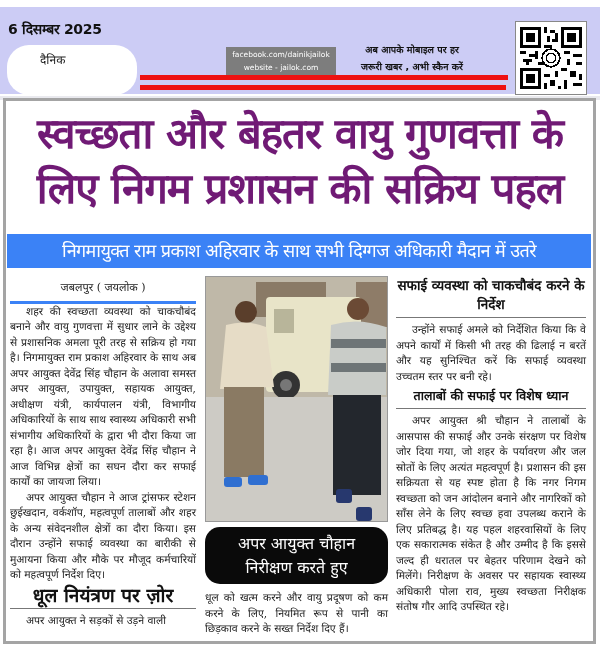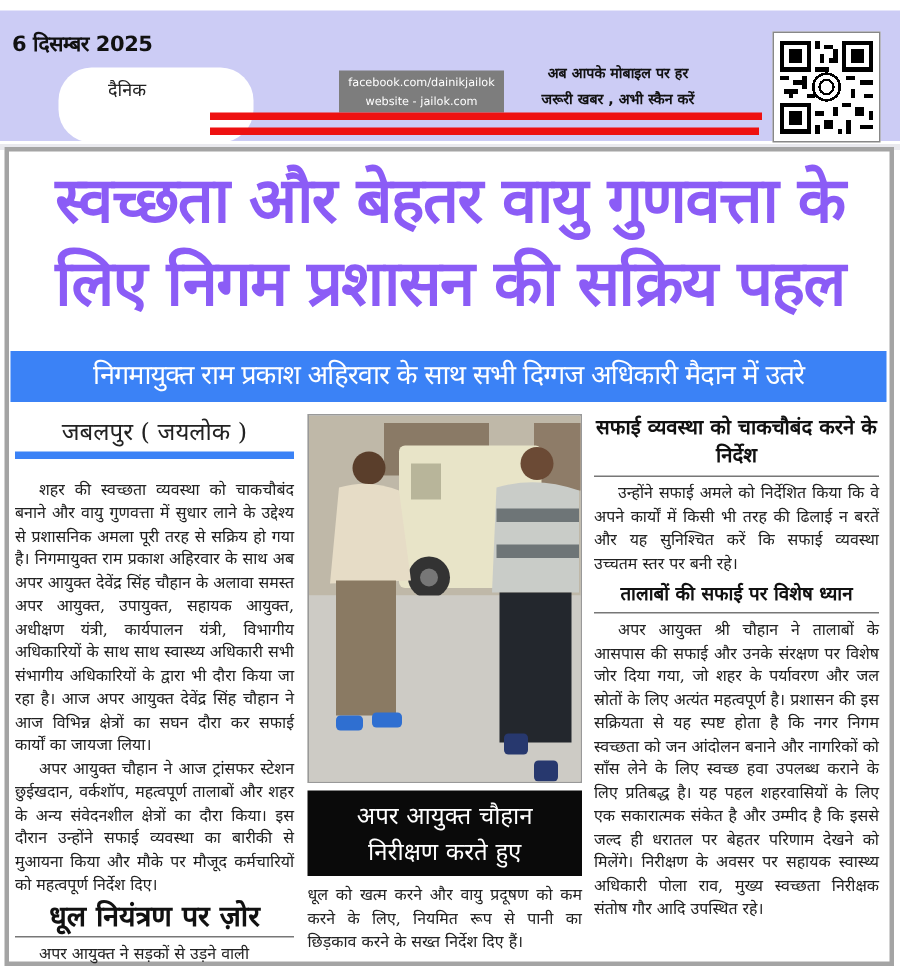--- a/index.html
+++ b/index.html
@@ -2,51 +2,51 @@
 <html><head>
 <meta charset="utf-8">
 <style>
   * { box-sizing: border-box; margin: 0; padding: 0; }
   html, body { width: 600px; height: 651px; background: #ffffff; overflow: hidden; }
   body { font-family: "DejaVu Serif", serif; color: #1a1a1a; position: relative; }
 
   
   .masthead { position: absolute; left: 0; top: 7px; width: 600px; height: 87px; background: #ccccf5; }
   .date { position: absolute; left: 8px; top: 12px; font-family: "DejaVu Sans", sans-serif; font-weight: bold; font-size: 14px; color: #111; letter-spacing: -0.3px; }
-  .logo-pill { position: absolute; left: 7px; top: 38px; width: 130px; height: 50px; background: #ffffff; border-radius: 22px; margin-left: 32px; }
+  .logo-pill { position: absolute; left: 7px; top: 38px; width: 130px; height: 50px; background: #ffffff; border-radius: 22px; }
   .logo-small { position: absolute; left: 33px; top: 6px; font-family: "DejaVu Sans", sans-serif; font-size: 12px; color: #222; }
   .logo-big { position: absolute; left: 8px; top: 20px; font-family: "DejaVu Sans", sans-serif; font-weight: bold; font-size: 22px; color: #e6141b; letter-spacing: -0.5px; white-space: nowrap; }
   .globe { display: inline-block; width: 12px; height: 12px; border-radius: 50%; background: radial-gradient(circle at 35% 35%, #bbb, #444); vertical-align: middle; margin: 0 3px 3px 3px; }
   .social-box { position: absolute; left: 226px; top: 40px; width: 110px; height: 28px; background: #7d7d7d; color: #fff; font-family: "DejaVu Sans", sans-serif; font-size: 7.5px; text-align: center; line-height: 13px; padding-top: 1px; }
   .promo { position: absolute; left: 352px; top: 34px; font-family: "DejaVu Sans", sans-serif; font-weight: bold; font-size: 9.5px; line-height: 17px; color: #111; text-align: center; width: 120px; }
   .red-line { position: absolute; left: 140px; height: 5px; background: #ee1111; }
   .red-line.l1 { top: 75px; width: 368px; }
   .red-line.l2 { top: 85px; width: 366px; }
   .qr { position: absolute; left: 515px; top: 14px; width: 72px; height: 74px; background: #fff; border: 1px solid #888; padding: 4px; }
   .qr svg { width: 100%; height: 100%; display: block; }
 
   
   .frame { position: absolute; left: 3px; top: 98px; width: 593px; height: 546px; border: 3px solid #a4a4a4; border-top-width: 3px; background: #fff; }
   .frame-shadow { position: absolute; left: 0px; top: 96px; width: 600px; height: 4px; background: #e9e9ee; }
 
-  .headline { position: absolute; left: 6px; top: 106px; width: 588px; text-align: center; font-family: "DejaVu Sans", sans-serif; font-weight: bold; font-size: 42px; line-height: 55px; color: #8b5cf6; letter-spacing: -1px; }
+  .headline { position: absolute; left: 6px; top: 106px; width: 588px; text-align: center; font-family: "DejaVu Sans", sans-serif; font-weight: bold; font-size: 42px; line-height: 55px; color: #701a75; letter-spacing: -1px; }
   .subhead-bar { position: absolute; left: 7px; top: 234px; width: 584px; height: 34px; background: #3b82f6; color: #fff; font-family: "DejaVu Sans", sans-serif; font-size: 18px; line-height: 34px; text-align: center; letter-spacing: -0.6px; white-space: nowrap; }
 
   .col { position: absolute; font-size: 10.6px; line-height: 15.5px; color: #222; text-align: justify; }
   .col p { text-indent: 16px; }
   .col-left { left: 10px; top: 274px; width: 186px; }
   .col-mid { left: 205px; top: 276px; width: 183px; }
   .col-right { left: 396px; top: 274px; width: 190px; }
 
-  .dateline { text-align: center; font-size: 16px; padding: 6px 0 5px 0; border-bottom: 5px solid #3b82f6; margin-bottom: 14px; }
+  .dateline { text-align: center; font-size: 11px; padding: 6px 0 5px 0; border-bottom: 3px solid #3b82f6; margin-bottom: 0; }
   .subhead { text-align: center; font-weight: bold; font-size: 13.5px; line-height: 19px; color: #111; border-bottom: 1px solid #777; padding-bottom: 3px; margin: 2px 0 4px 0; }
   .subhead.sh2 { font-size: 12.5px; }
 
   .photo { position: relative; width: 183px; height: 246px; border: 1px solid #999; overflow: hidden; background: #d8d6d0; }
-  .caption { width: 183px; height: 57px; background: #0a0a0a; color: #fff; text-align: center; font-size: 16px; line-height: 24px; padding-top: 5px; margin-top: 5px; }
+  .caption { width: 183px; height: 57px; background: #0a0a0a; color: #fff; text-align: center; font-size: 16px; line-height: 24px; padding-top: 5px; margin-top: 5px; border-radius: 15px; }
   .mid-text { margin-top: 6px; font-size: 10.6px; line-height: 15.5px; text-align: justify; }
 </style>
 </head>
 <body>
 
 <div class="masthead">
   <div class="date">6 दिसम्बर 2025</div>
   <div class="logo-pill">
     <div class="logo-small">दैनिक</div>
   </div>

